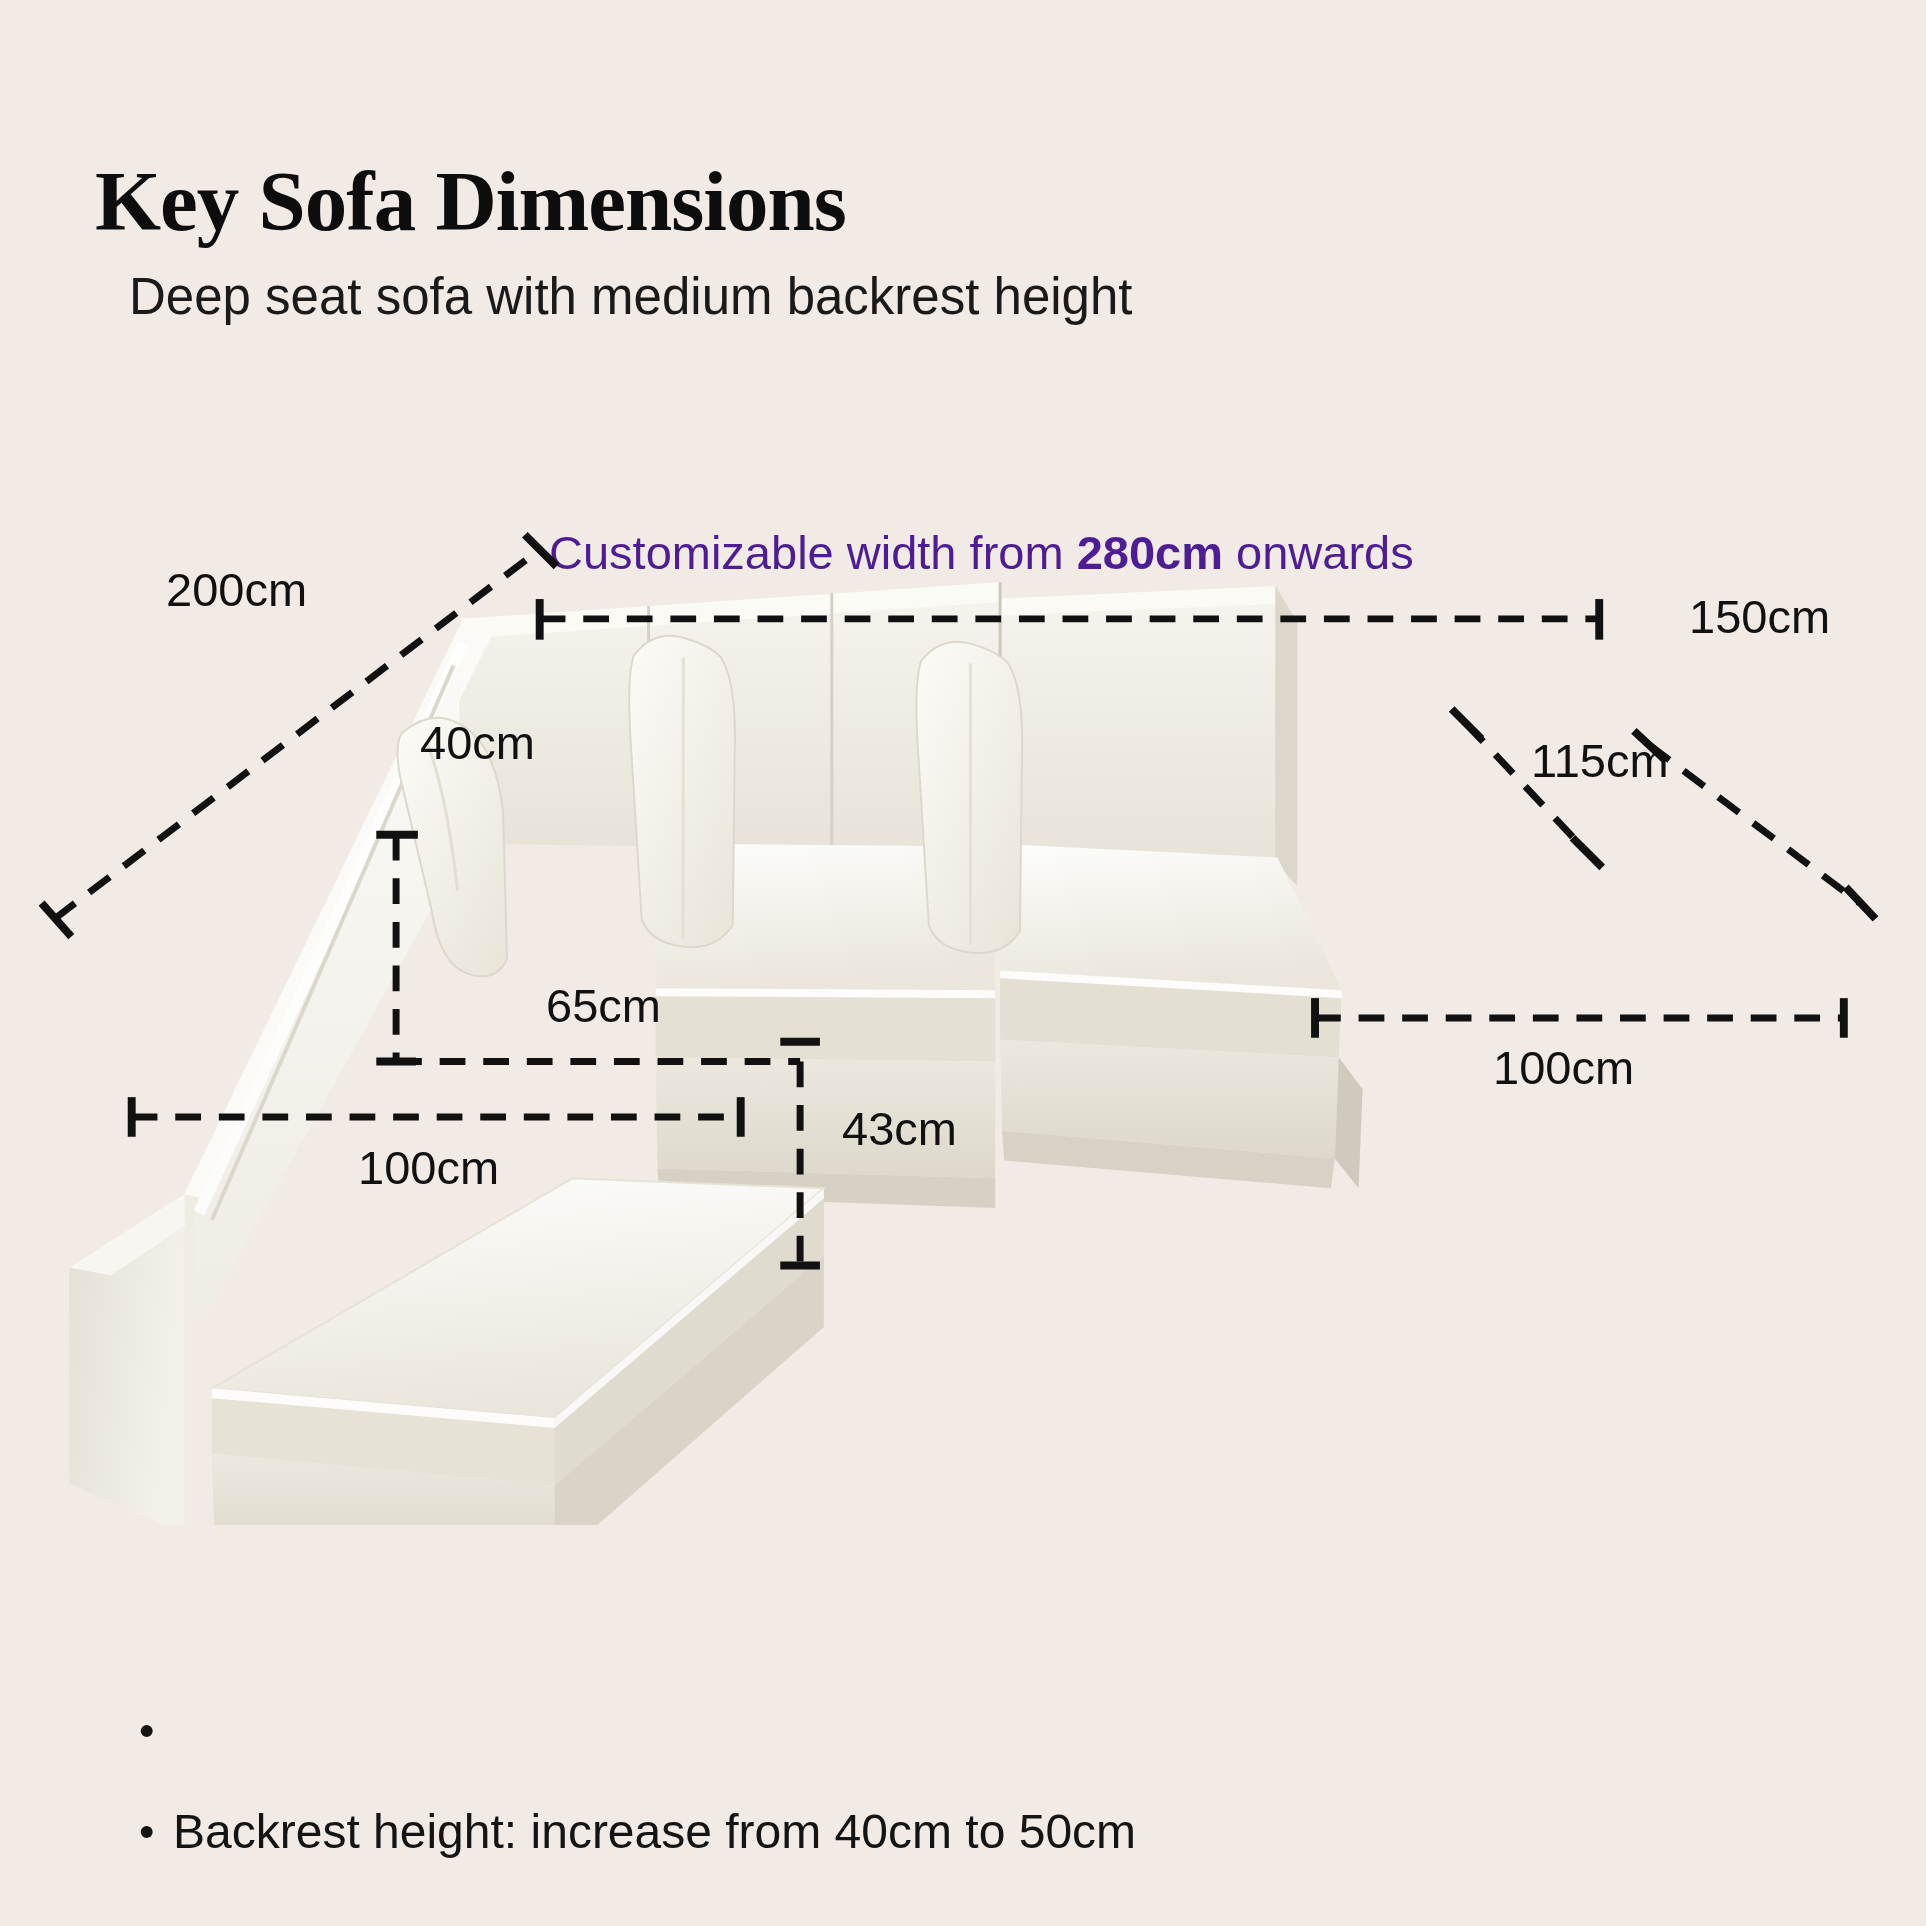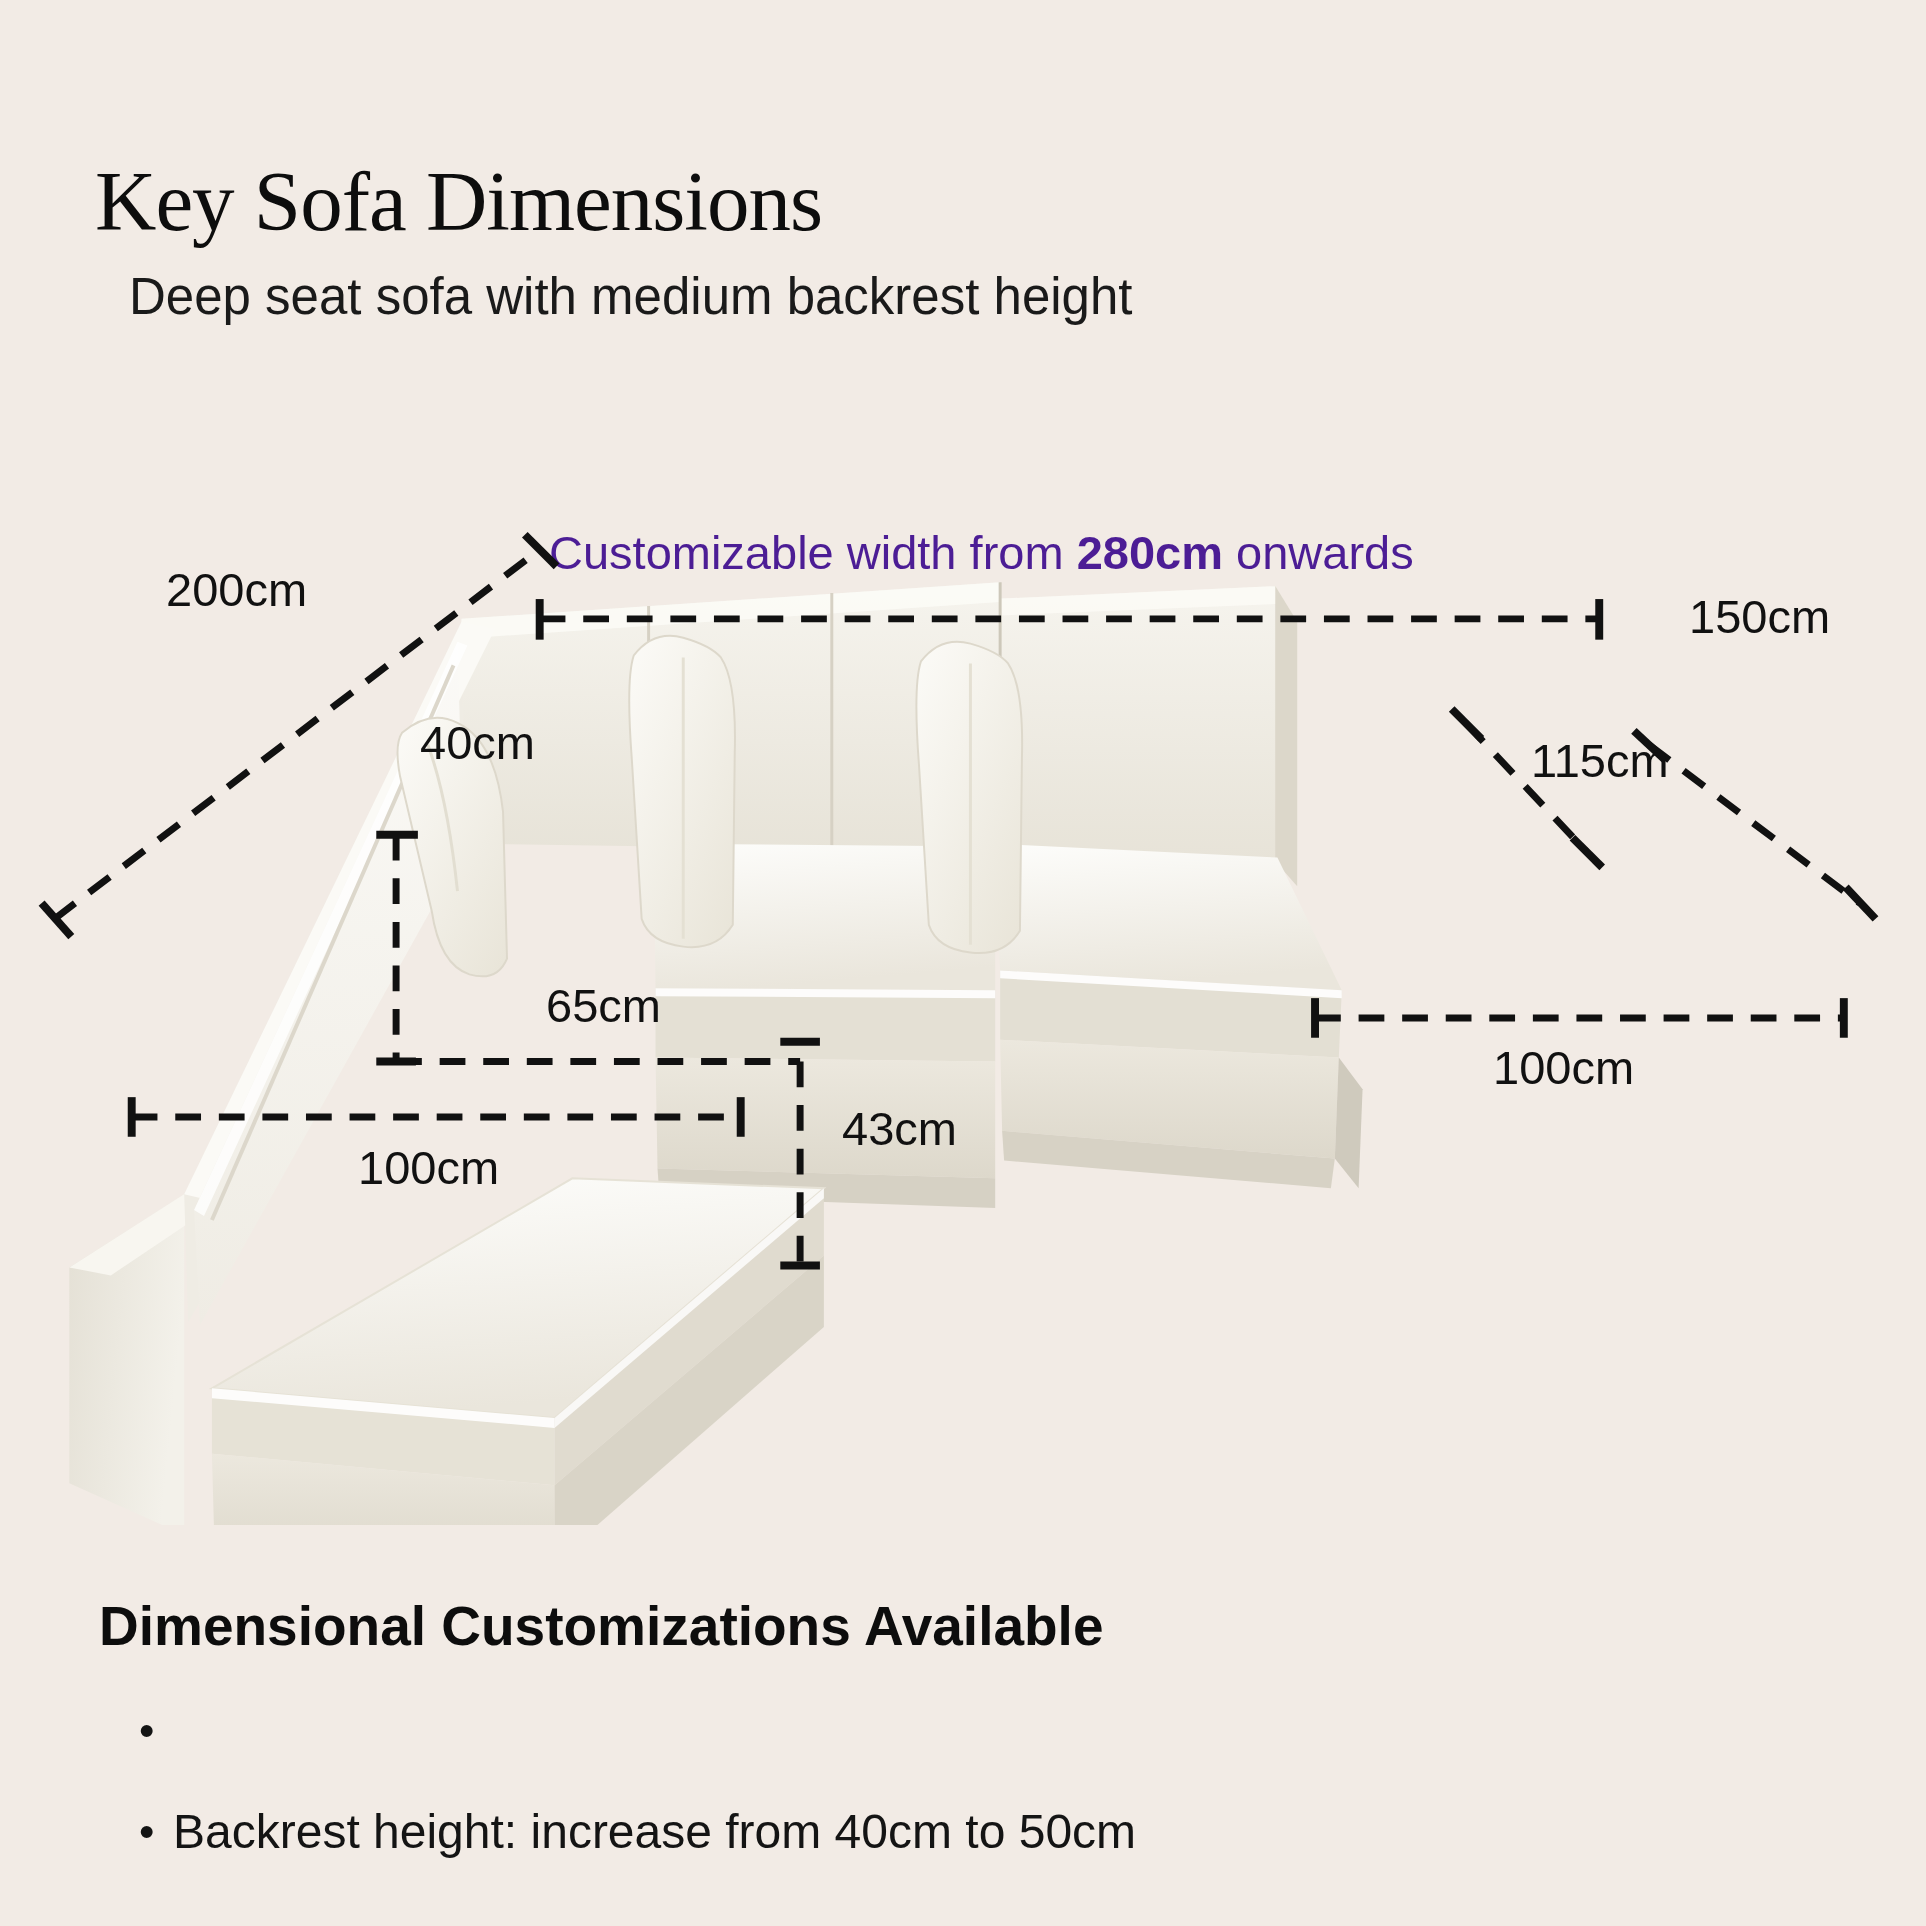--- a/index.html
+++ b/index.html
@@ -9,21 +9,21 @@
     font-family:"Liberation Sans", sans-serif;
     color:#111111;
     overflow:hidden;
     position:relative;
   }
   #page{position:relative;width:1927px;height:1927px;}
 
   .title{
     position:absolute;left:95px;top:95px;
     font-family:"Liberation Serif", serif;
-    font-weight:normal;
+    font-weight:bold;
     font-size:85px;
     letter-spacing:-1px;
     color:#0d0d0d;
     white-space:nowrap;
   }
   .subtitle{
     position:absolute;left:99px;top:267px;
     font-size:51px;
     font-weight:400;
     color:#1a1a1a;
@@ -239,21 +239,20 @@
     <div class="dimlabel" style="left:166px;top:166px;">200cm</div>
     <div class="dimlabel" style="left:1689px;top:193px;">150cm</div>
     <div class="dimlabel" style="left:420px;top:319px;">40cm</div>
     <div class="dimlabel" style="left:546px;top:582px;">65cm</div>
     <div class="dimlabel" style="left:842px;top:705px;">43cm</div>
     <div class="dimlabel" style="left:1531px;top:337px;">115cm</div>
     <div class="dimlabel" style="left:1493px;top:644px;">100cm</div>
     <div class="dimlabel" style="left:358px;top:744px;">100cm</div>
   </div>
 
-  <div class="section-head">Dimensional Customizations Available</div>
 
   <div class="bullets">
     <div class="bullet">
       <span class="dot">•</span>
     </div>
     <div class="bullet">
       <span class="dot">•</span>
       <span>Backrest height: increase from 40cm to 50cm</span>
     </div>
   </div>

